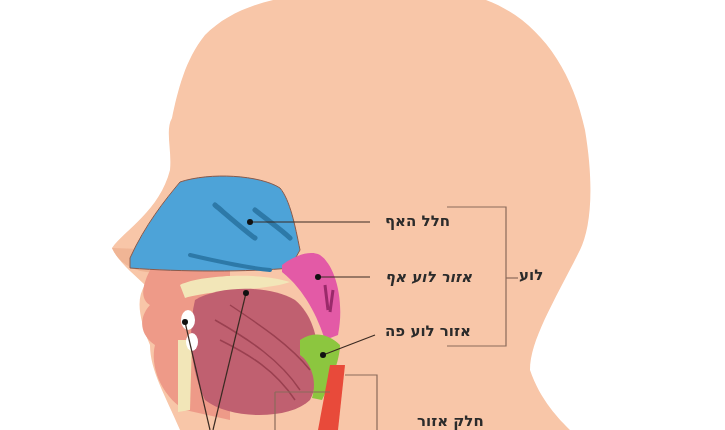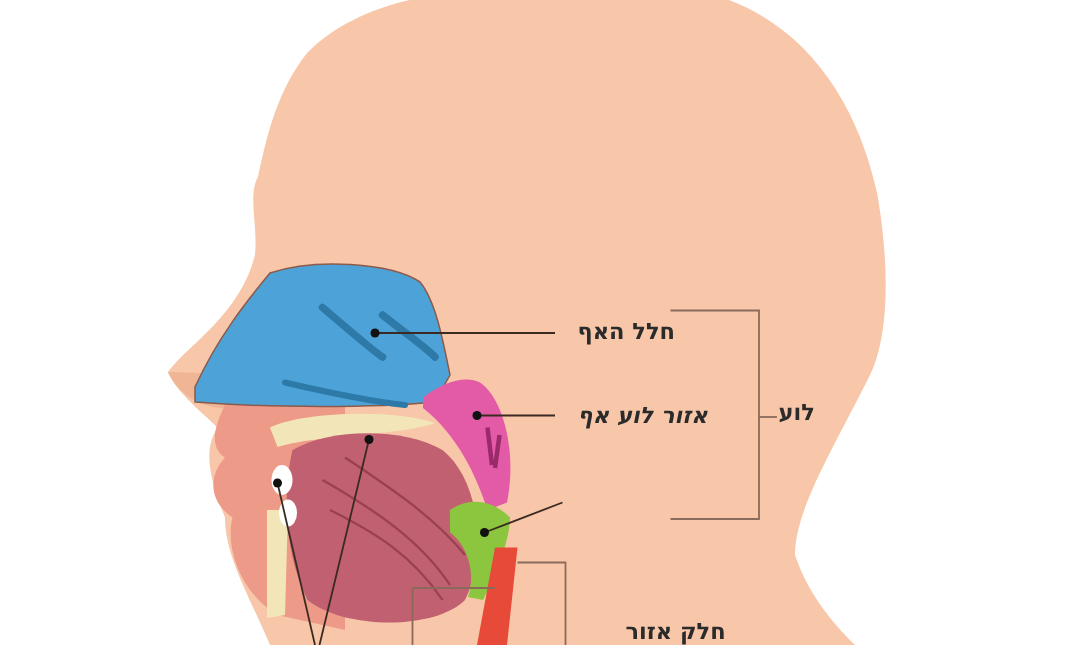--- a/index.html
+++ b/index.html
@@ -57,15 +57,16 @@
     </g>
     <circle cx="250" cy="222" r="3" fill="#111"></circle>
     <circle cx="318" cy="277" r="3" fill="#111"></circle>
     <circle cx="323" cy="355" r="3" fill="#111"></circle>
     <circle cx="185" cy="322" r="3" fill="#111"></circle>
     <circle cx="246" cy="293" r="3" fill="#111"></circle>
   </svg>
 
   <div class="lbl" style="left:385px;top:214px;">חלל האף</div>
   <div class="lbl" style="left:385px;top:270px;font-style:italic;">אזור לוע אף</div>
+  <div class="lbl" style="left:385px;top:324px;">אזור לוע פה</div>
   <div class="lbl" style="left:519px;top:268px;">לוע</div>
   <div class="lbl" style="left:417px;top:414px;">חלק אזור</div>
 </div>
 
 </body></html>

